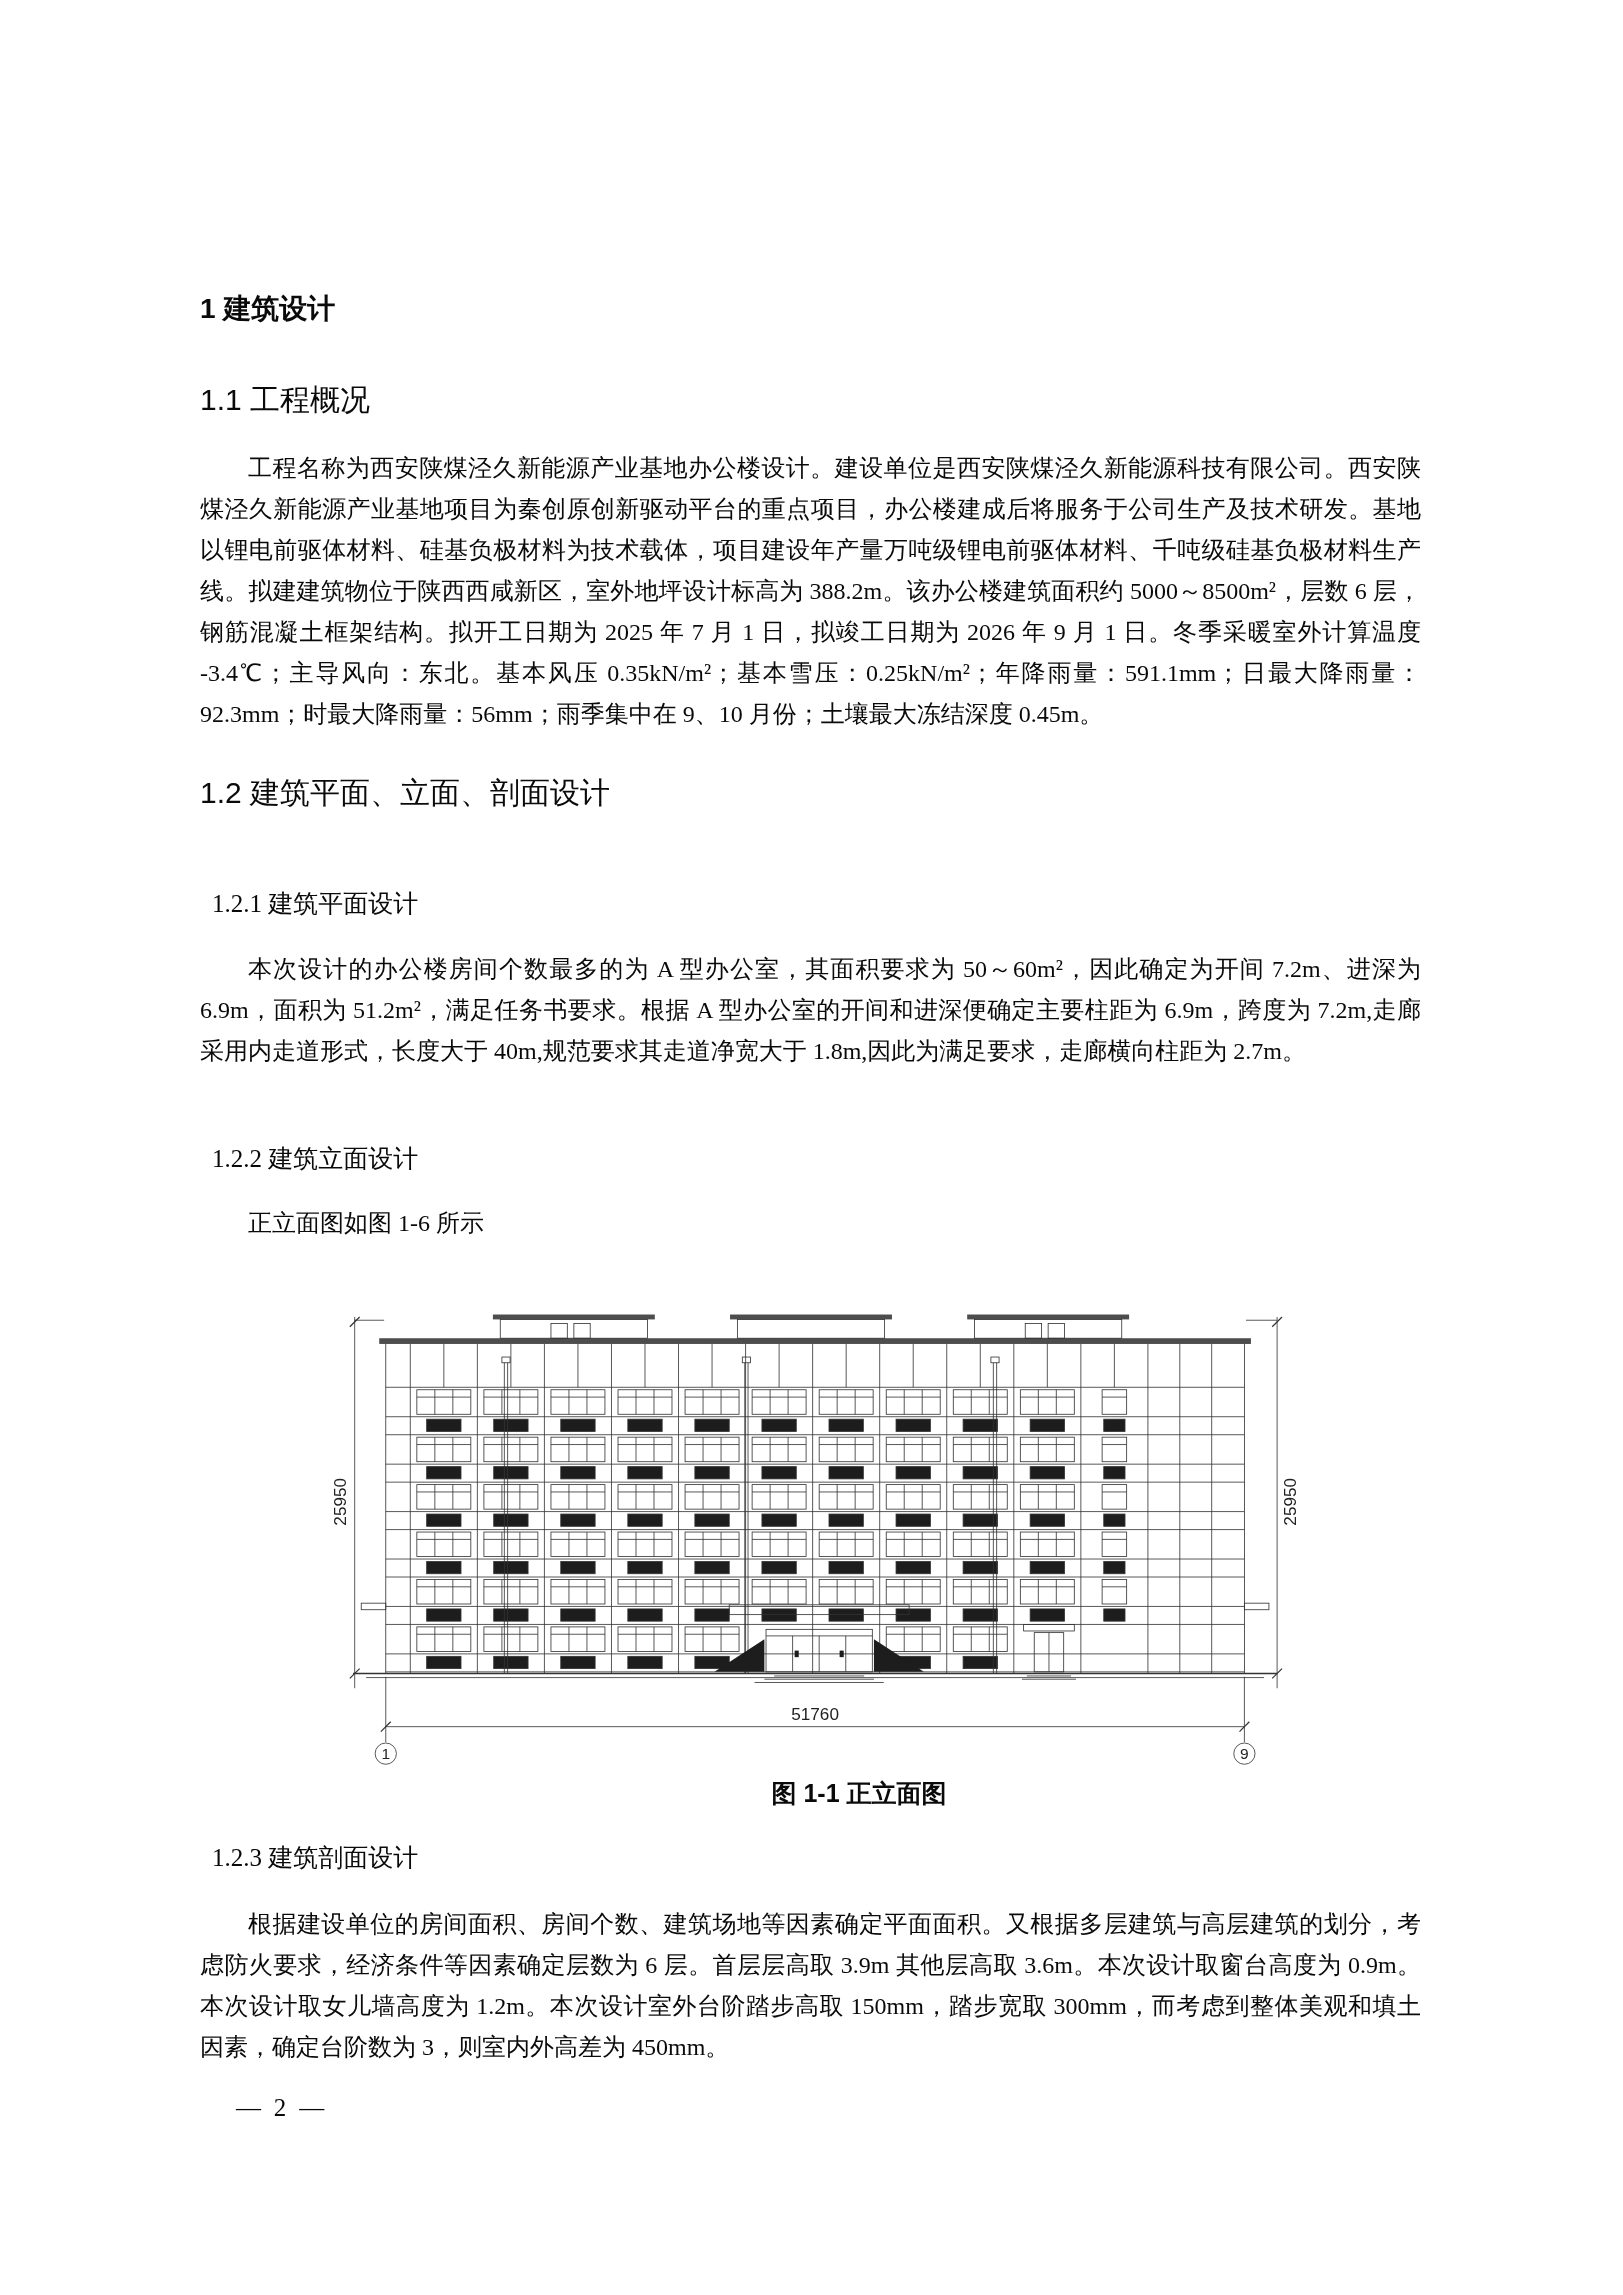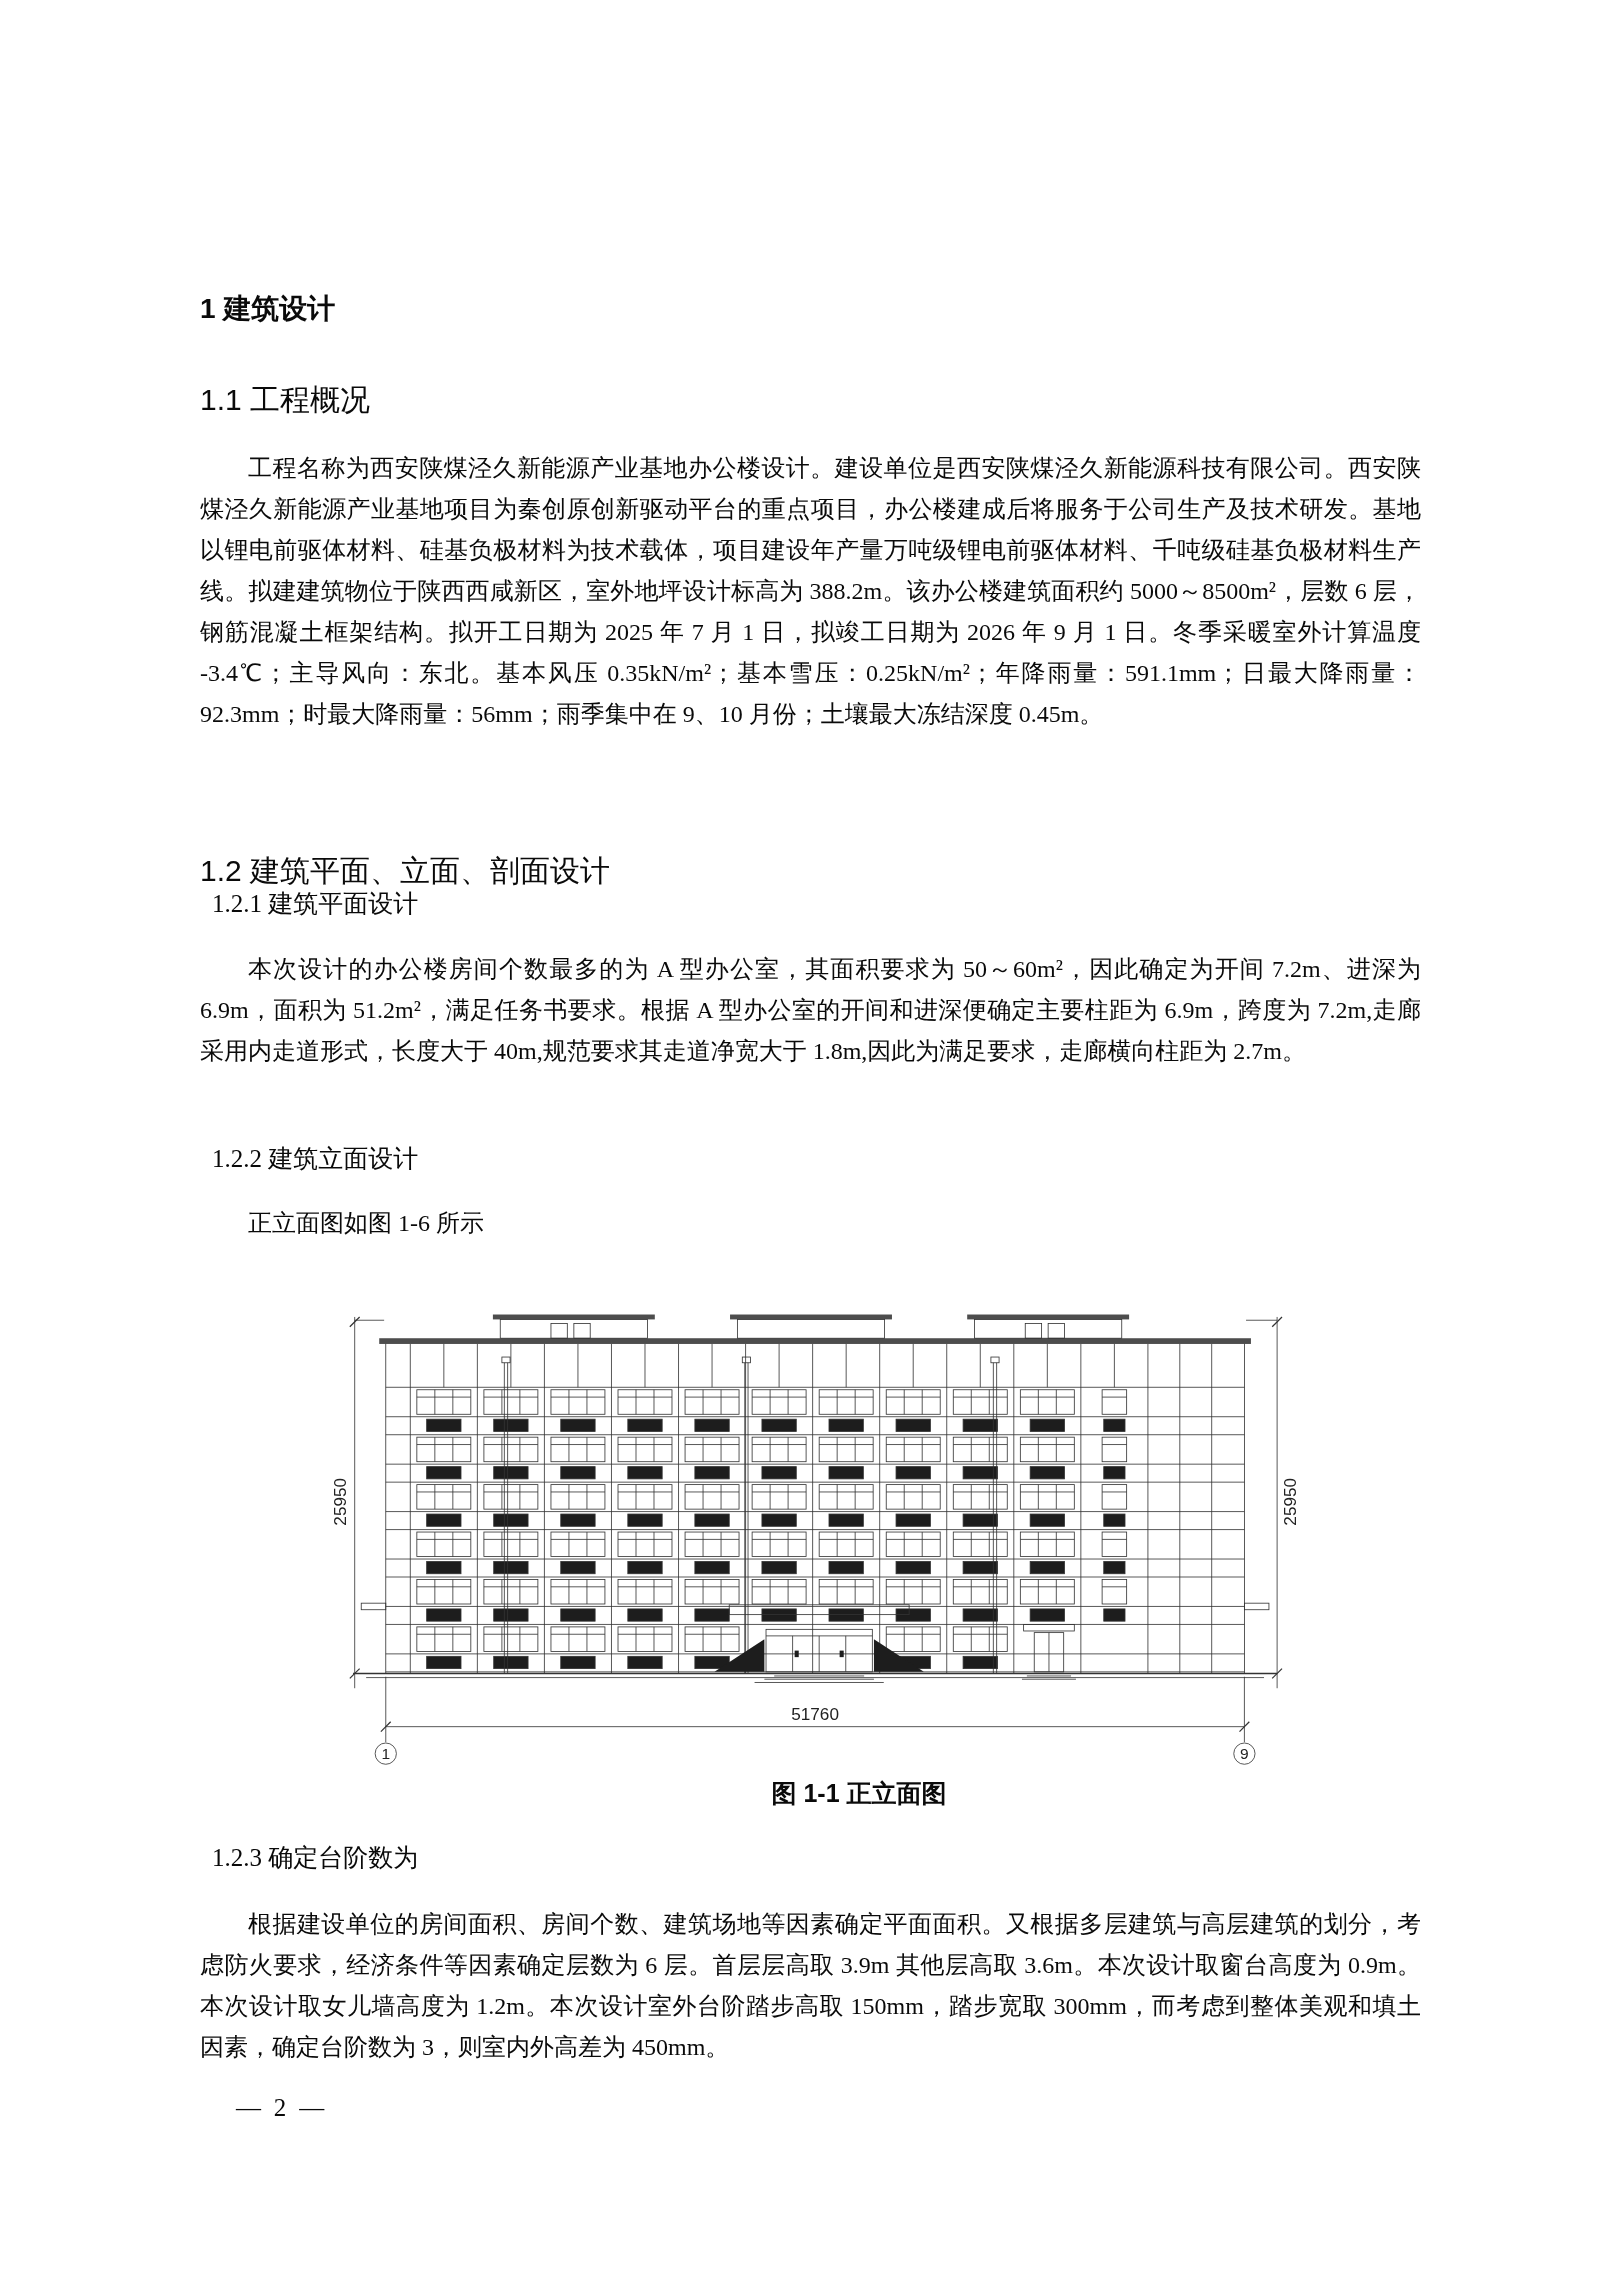--- a/index.html
+++ b/index.html
@@ -22,21 +22,21 @@
 <body>
 
 <div class="page">
 
   <div class="abs h1" style="top:293px">1 建筑设计</div>
 
   <div class="abs h2" style="top:383px">1.1 工程概况</div>
 
   <div class="abs body-p indent" style="top:448px">工程名称为西安陕煤泾久新能源产业基地办公楼设计。建设单位是西安陕煤泾久新能源科技有限公司。西安陕煤泾久新能源产业基地项目为秦创原创新驱动平台的重点项目，办公楼建成后将服务于公司生产及技术研发。基地以锂电前驱体材料、硅基负极材料为技术载体，项目建设年产量万吨级锂电前驱体材料、千吨级硅基负极材料生产线。拟建建筑物位于陕西西咸新区，室外地坪设计标高为 388.2m。该办公楼建筑面积约 5000～8500m²，层数 6 层，钢筋混凝土框架结构。拟开工日期为 2025 年 7 月 1 日，拟竣工日期为 2026 年 9 月 1 日。冬季采暖室外计算温度 -3.4℃；主导风向：东北。基本风压 0.35kN/m²；基本雪压：0.25kN/m²；年降雨量：591.1mm；日最大降雨量：92.3mm；时最大降雨量：56mm；雨季集中在 9、10 月份；土壤最大冻结深度 0.45m。</div>
 
-  <div class="abs h2" style="top:854px">1.2 建筑平面、立面、剖面设计</div>
+  <div class="abs h2" style="top:776px">1.2 建筑平面、立面、剖面设计</div>
 
   <div class="abs h3" style="top:889px">1.2.1 建筑平面设计</div>
 
   <div class="abs body-p indent" style="top:949px">本次设计的办公楼房间个数最多的为 A 型办公室，其面积要求为 50～60m²，因此确定为开间 7.2m、进深为 6.9m，面积为 51.2m²，满足任务书要求。根据 A 型办公室的开间和进深便确定主要柱距为 6.9m，跨度为 7.2m,走廊采用内走道形式，长度大于 40m,规范要求其走道净宽大于 1.8m,因此为满足要求，走廊横向柱距为 2.7m。</div>
 
   <div class="abs h3" style="top:1144px">1.2.2 建筑立面设计</div>
 
   <div class="abs body-p indent" style="top:1203px">正立面图如图 1-6 所示</div>
 
   <div class="abs figure">
@@ -446,20 +446,20 @@
       <text x="44" y="317" transform="rotate(-90,44,310)" text-anchor="middle">25950</text>
       <text x="1206" y="317" transform="rotate(-90,1206,310)" text-anchor="middle">25950</text>
       <text x="625" y="577" text-anchor="middle">51760</text>
       <text class="bubble-t" x="100" y="625" text-anchor="middle">1</text>
       <text class="bubble-t" x="1150" y="625" text-anchor="middle">9</text>
     </svg>
   </div>
 
   <div class="abs fig-caption">图 1-1 正立面图</div>
 
-  <div class="abs h3" style="top:1843px">1.2.3 确定台阶数为</div>
+  <div class="abs h3" style="top:1843px">1.2.3 建筑剖面设计</div>
 
   <div class="abs body-p indent" style="top:1904px">根据建设单位的房间面积、房间个数、建筑场地等因素确定平面面积。又根据多层建筑与高层建筑的划分，考虑防火要求，经济条件等因素确定层数为 6 层。首层层高取 3.9m 其他层高取 3.6m。本次设计取窗台高度为 0.9m。本次设计取女儿墙高度为 1.2m。本次设计室外台阶踏步高取 150mm，踏步宽取 300mm，而考虑到整体美观和填土因素，确定台阶数为 3，则室内外高差为 450mm。</div>
 
   <div class="abs page-num">— 2 —</div>
 
 </div>
 
 
 </body></html>

